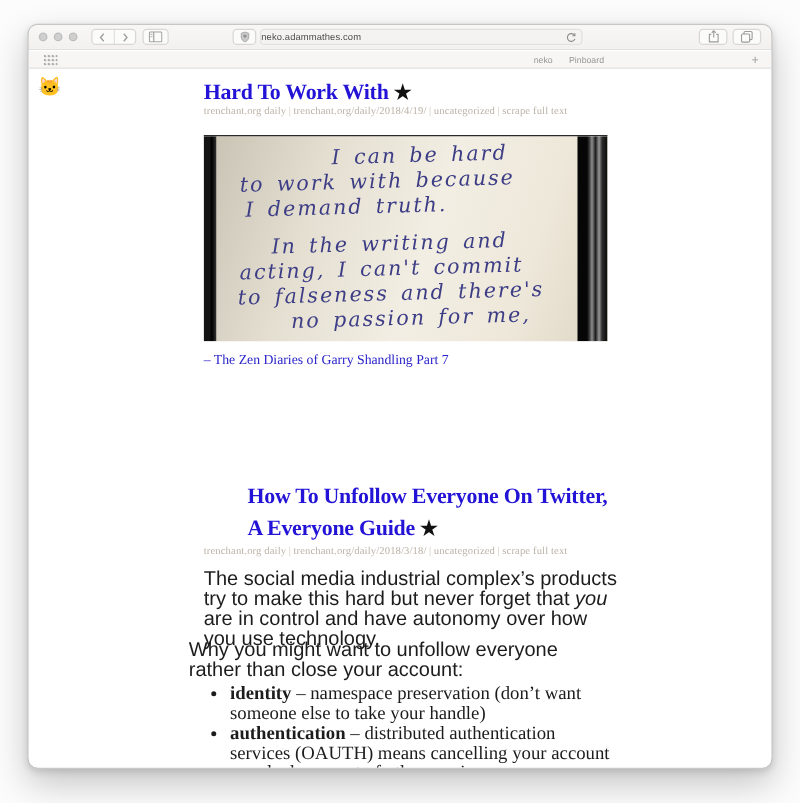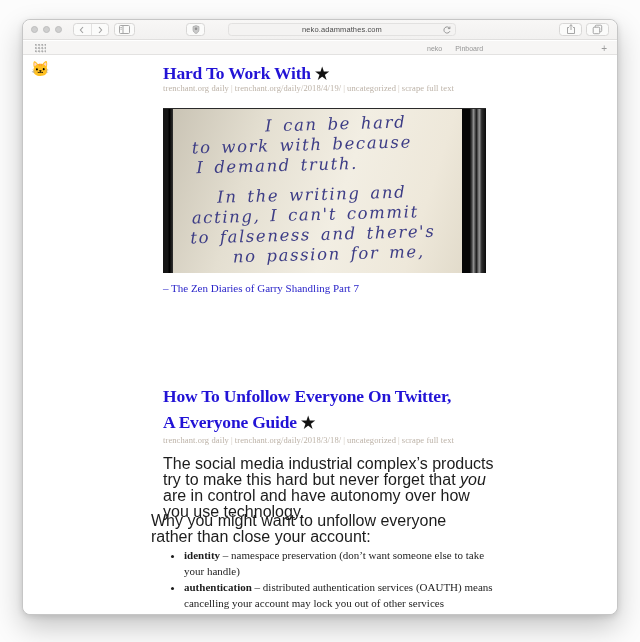--- a/index.html
+++ b/index.html
@@ -27,23 +27,23 @@
     height:13px; background:#fbfbfa; border:1px solid #d8d7d6; border-radius:3.5px;
     display:flex; align-items:center; justify-content:center; color:#a2a2a2;
   }
   .seg { margin-left:11px; width:36px; }
   .seg .half { flex:1; display:flex; align-items:center; justify-content:center; height:100%; }
   .seg .half + .half { border-left:1px solid #e2e1e0; }
   .tbtn.sidebar { margin-left:5px; width:21px; }
   .tbtn.shield  { margin-left:51px; width:19px; }
 
   .urlfield {
-    margin-left:23px; width:228px; height:13px; background:#f4f3f2;
+    margin-left:3px; width:258px; height:13px; background:#f4f3f2;
     border:1px solid #e2e1e0; border-radius:3.5px; position:relative;
-    display:flex; align-items:center; justify-content:center;
+    display:flex; align-items:center; justify-content:flex-start;
   }
   .urlfield .url { font-size:7.5px; color:#4c4c4c; letter-spacing:.1px; }
   .urlfield .reload { position:absolute; right:3px; top:1px; }
 
   .right-btns { position:absolute; right:8px; top:3px; display:flex; gap:4px; }
   .right-btns .tbtn { width:23px; }
 
   svg.ic { display:block; }
 
   
@@ -63,21 +63,21 @@
   
   .content {
     position:absolute; left:0; top:36px; right:0; bottom:0;
     background:#fff; border-radius:0 0 8px 8px; overflow:hidden;
   }
   .site-emoji { position:absolute; left:8px; top:4px; font-size:15px; }
 
   .h1 { position:absolute; left:140px; width:336px; color:#2213d6; font-weight:bold; font-size:17.5px; letter-spacing:-.2px; line-height:26px; font-family:Liberation Serif, serif; }
   .h1 .star { color:#111; font-size:16px; }
   .post1-title { top:4px; }
-  .post2-title { top:327px; }
+  .post2-title { top:327px;margin-left:35px; }
 
   .meta { position:absolute; left:140px; width:340px; font-family:"Liberation Serif",serif; font-size:8.5px; color:#bcb2a7; letter-spacing:.1px; }
   .meta1 { top:27px; }
   .meta2 { top:379px; }
   .meta .sep { margin:0 2px; color:#cfc7bd; }
 
   
   .photo {
     position:absolute; left:140px; top:52px; width:323px; height:165px;
     background:linear-gradient(108deg,#c7c1b2 0%, #e4dfd1 28%, #f2eee3 55%, #eee8da 78%, #ddd6c5 100%);
@@ -103,21 +103,21 @@
   .hw div:nth-child(7){ margin-left:42px; }
 
   .caption { position:absolute; left:140px; top:226px; font-family:"Liberation Serif",serif; font-size:11px; color:#2a24c9; }
 
   .body-text { font-family:Liberation Sans, sans-serif; font-size:16px; color:#1c1c1c; line-height:16px; }
   .para1 { position:absolute; left:140px; top:400px; width:334px; }
   .para2 { position:absolute; left:128px; top:457px; width:334px; }
   .para1 .it { font-style:italic; }
 
   ul.ulist { position:absolute; left:140px; top:492px; width:330px; padding-left:21px; }
-  ul.ulist li { font-family:"Liberation Serif",serif; font-size:11px; color:#1c1c1c; line-height:15.5px; margin-bottom:1px; }
+  ul.ulist li { font-family:"Liberation Serif",serif; font-size:15px; color:#1c1c1c; line-height:15.5px; margin-bottom:1px; }
   ul.ulist li b { font-weight:bold; }
 </style>
 </head>
 <body>
 
 <div class="window">
 
   <div class="toolbar">
     <div class="traffic">
       <span></span>

